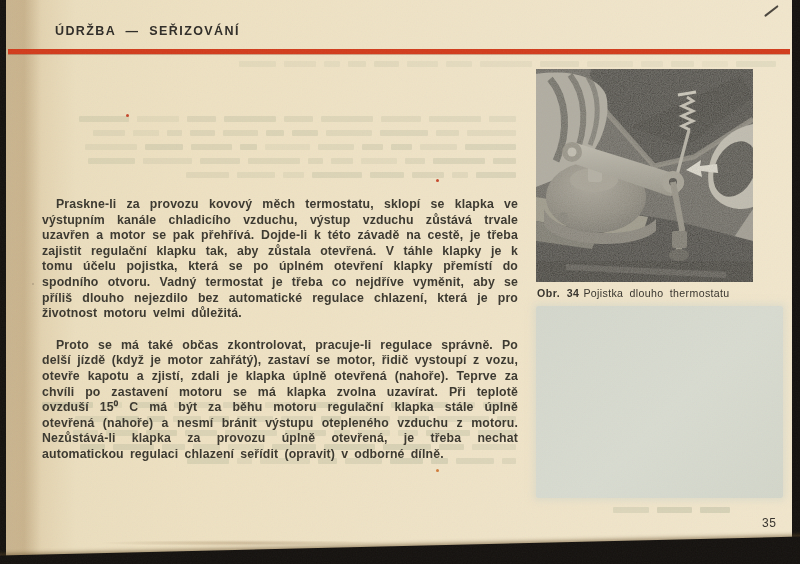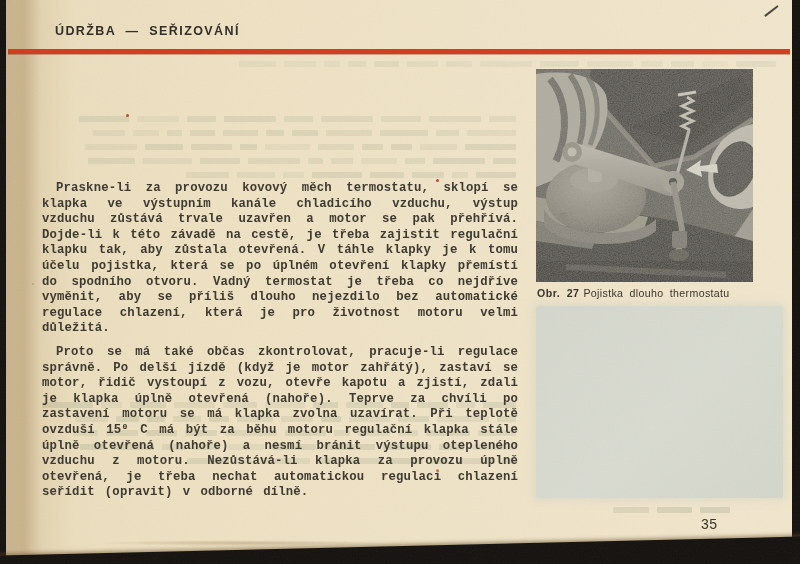--- a/index.html
+++ b/index.html
@@ -13,27 +13,27 @@
         background:linear-gradient(90deg,rgba(120,90,50,.28),rgba(120,90,50,.10) 55%,rgba(120,90,50,0));}
   .running-head{position:absolute;top:24px;left:0;width:100%;height:20px;
         font-weight:bold;font-size:12.5px;color:#2e2b26;letter-spacing:1.4px;word-spacing:5px;}
   .rh-left{position:absolute;left:49px;top:0;}
   .rh-right{position:absolute;right:42px;top:2px;font-size:11.8px;}
   .red-rule{position:absolute;left:2px;top:49px;width:782px;height:5px;background:#d23b1b;
         box-shadow:0 1px 0 rgba(150,40,15,.35);}
   .bodytext{position:absolute;left:36px;top:181px;width:476px;color:#3a372e;
         font-size:12.3px;line-height:15.6px;font-weight:bold;text-align:justify;
         letter-spacing:.15px;word-spacing:2.6px;}
-  .bodytext p{margin:0 0 8px 0;text-indent:14px;font-family:Liberation Mono, monospace;}
+  .bodytext p{margin:16px 0 8px 0;text-indent:14px;}
   .figure{position:absolute;left:530px;top:69px;width:217px;height:213px;}
   .figure svg{display:block;}
   .figcaption{position:absolute;left:531px;top:287px;width:250px;font-size:10.6px;color:#35322b;
         letter-spacing:.35px;word-spacing:3px;}
   .figcaption b{font-weight:bold;margin-right:4px;letter-spacing:.5px;}
-  .page-number{position:absolute;left:695px;top:516px;font-size:14px;color:#35322c;letter-spacing:.5px;}
+  .page-number{position:absolute;left:756px;top:516px;font-size:12px;color:#35322c;letter-spacing:.5px;}
   
   .bleed{position:absolute;transform:scaleX(-1);filter:blur(.7px);opacity:.55;}
   .bleed .bl{display:flex;gap:8px;align-items:center;height:14px;}
   .bleed .bl span{display:inline-block;height:6px;background:#8f9a7e;border-radius:1px;opacity:.30;}
   .bleed-a{left:40px;top:112px;width:470px;}
   .bleed-b{left:36px;top:398px;width:474px;opacity:.62;}
   .bleed-c{left:552px;top:503px;width:172px;opacity:.7;}
   .bleed-rule{left:30px;top:57px;width:740px;opacity:.35;}
   .bleed-photo{position:absolute;left:530px;top:306px;width:247px;height:192px;
         background:linear-gradient(135deg,#d4d7cc,#d8dbd0 55%,#d3d6ca);
@@ -268,21 +268,21 @@
         <path d="M137,113 L146,160 L142,186" stroke="#8b8678" stroke-width="6" fill="none"></path>
         <rect x="136" y="162" width="15" height="17" rx="2" fill="#6e6a5f"></rect>
         <ellipse cx="143" cy="186" rx="10" ry="6" fill="#4a473f"></ellipse>
         <path d="M150,101 L165,91 L164,97 L181,95 L182,104 L165,102 L166,108 Z" fill="#ece8da"></path>
         <circle cx="27" cy="148" r="5" fill="#777368"></circle>
         <rect width="217" height="213" filter="url(#gr)" opacity=".45"></rect>
       </svg>
     </div>
 
     <div class="figcaption">
-      <b>Obr. 27</b><span>Pojistka dlouho thermostatu</span>
+      <b>Obr. 34</b><span>Pojistka dlouho thermostatu</span>
     </div>
 
     <div class="page-number">35</div>
 
     <div class="pen-mark"></div>
     <div class="speck" style="left:120px;top:114px;background:#c4472a"></div>
     <div class="speck" style="left:430px;top:179px;background:#c4472a"></div>
     <div class="speck" style="left:430px;top:469px;background:#cf7a3a"></div>
     <div class="speck" style="left:26px;top:283px;background:#b3a184;width:2px;height:2px"></div>
     <div class="crease"></div>

